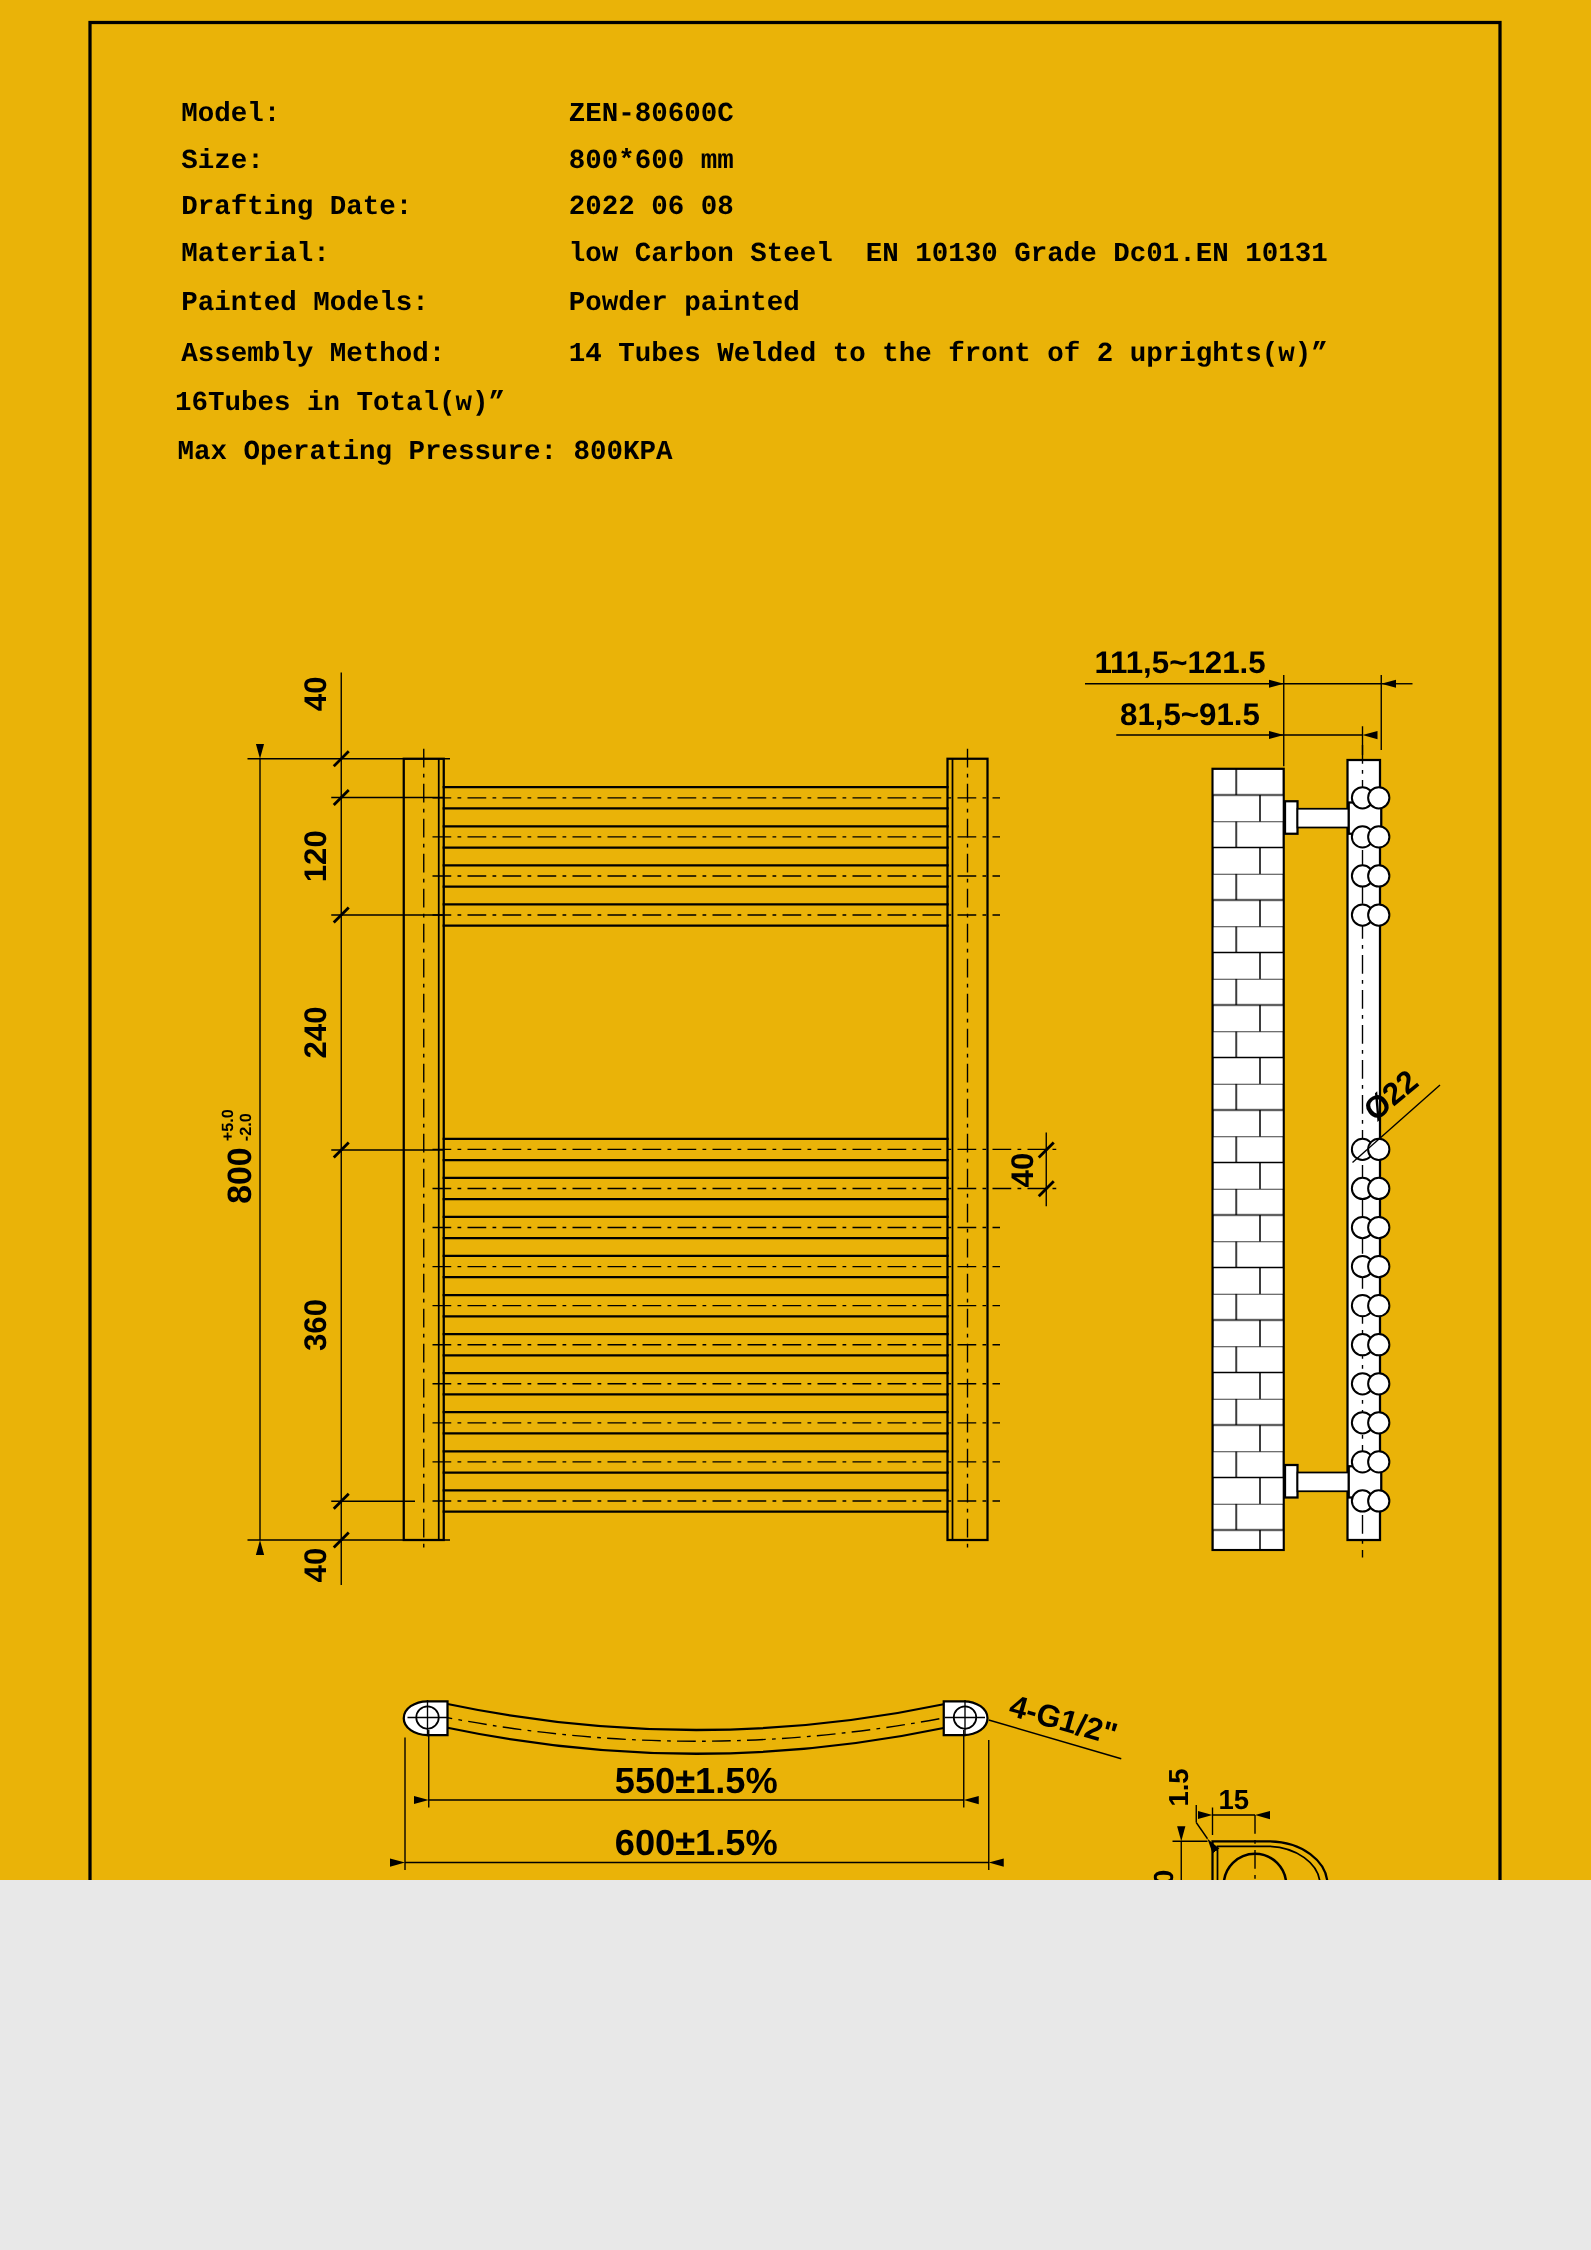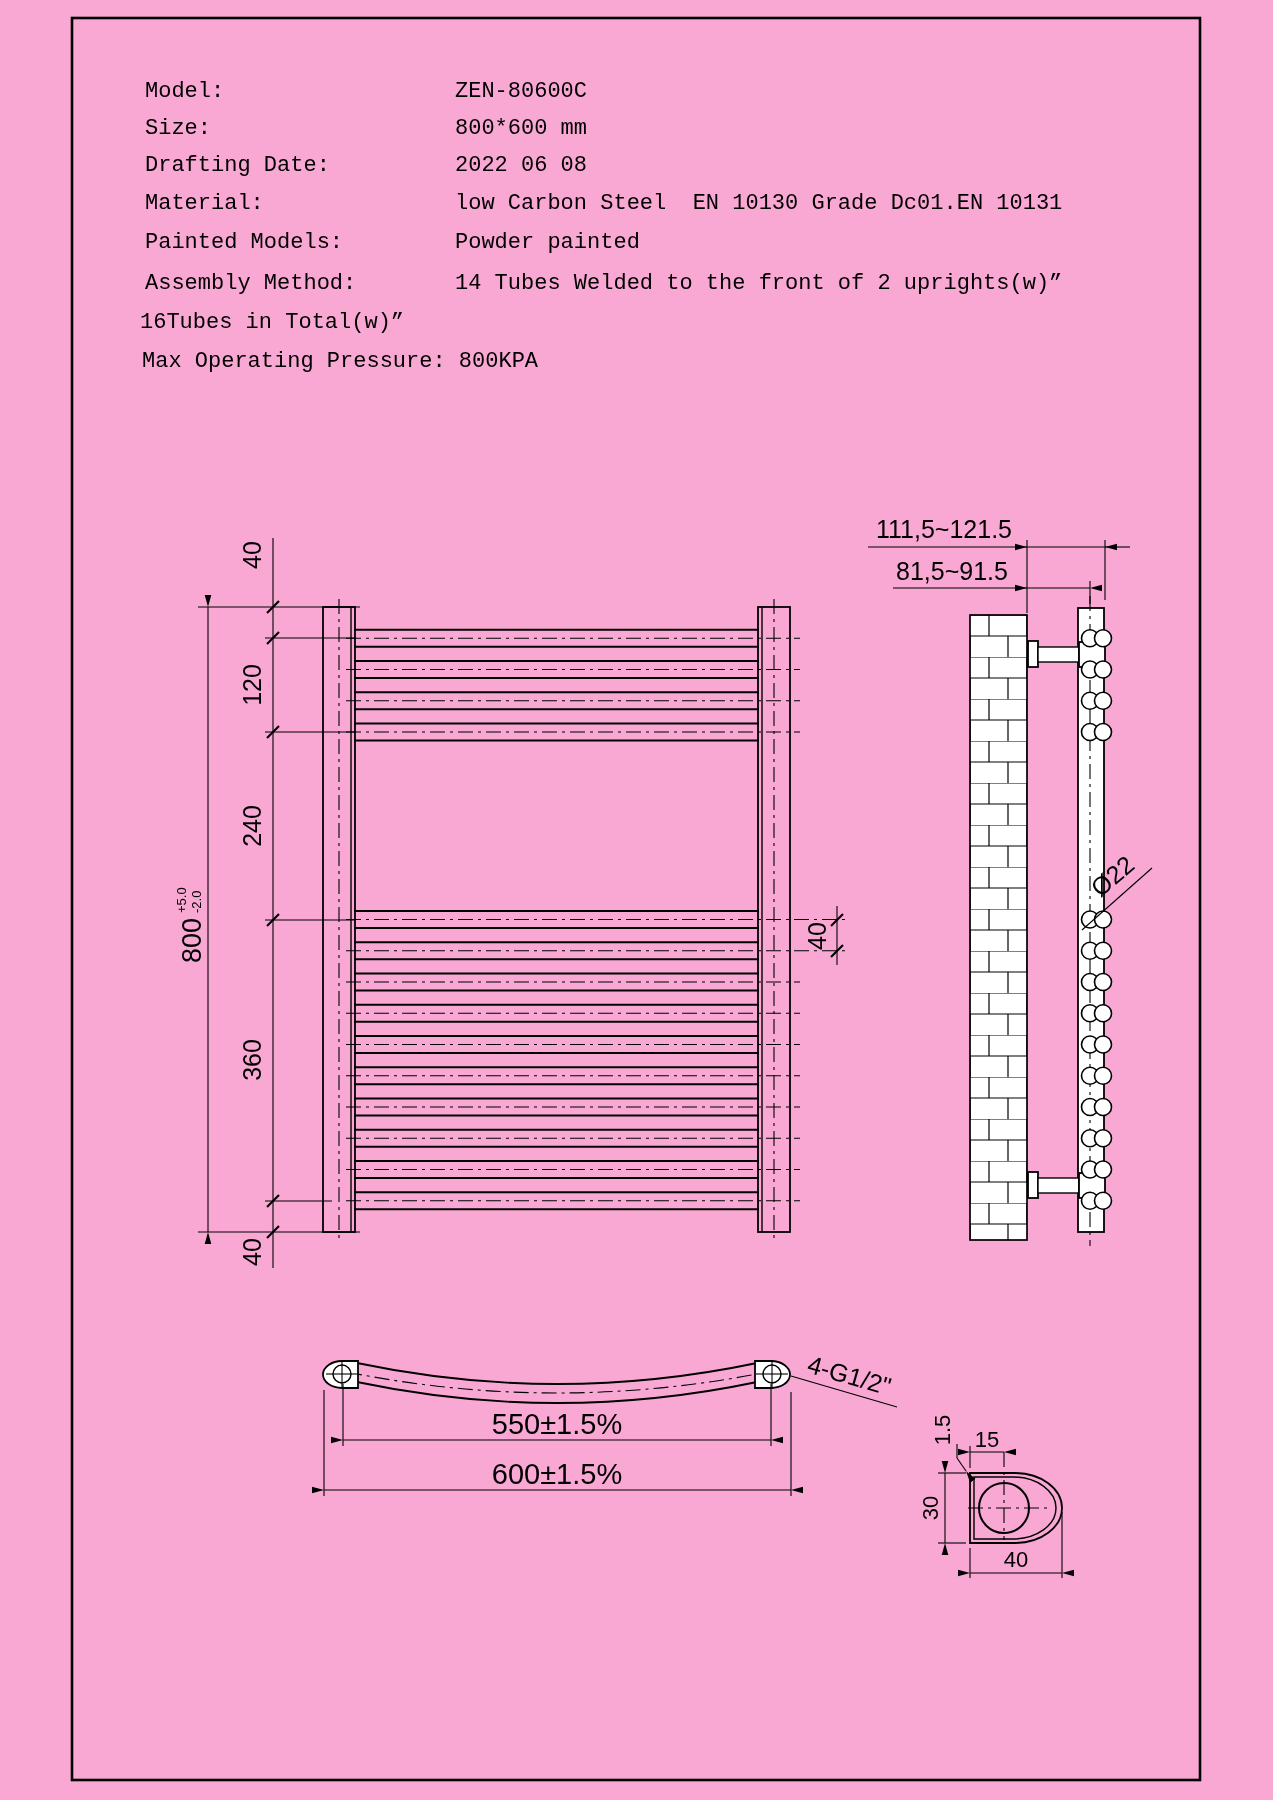--- a/index.html
+++ b/index.html
@@ -1,17 +1,17 @@
 <!DOCTYPE html>
 <html><head>
 <meta charset="utf-8">
 <style>
   html,body{margin:0;padding:0;background:#e8e8e8;}
-  .page{position:relative;width:1273px;height:1800px;background:#f9a8d4;margin:0 auto;
-        font-family:"Liberation Sans", sans-serif;}
+  .page{position:relative;width:1273px;height:1504px;background:#eab308;margin:0 auto;
+        font-family:"Liberation Sans", sans-serif;font-weight:bold;}
   svg{position:absolute;left:0;top:0;}
   .ln   {stroke:#000;stroke-width:1.8;fill:none;stroke-linecap:square;}
   .md   {stroke:#000;stroke-width:1.4;fill:none;}
   .dim  {stroke:#000;stroke-width:1.1;fill:none;}
   .cl   {stroke:#000;stroke-width:1.1;fill:none;stroke-dasharray:15 5 3 5;}
   .tick {stroke:#000;stroke-width:2.2;}
   .spec {font-family:"Liberation Mono", monospace;font-size:22px;fill:#000;white-space:pre;}
   .dtxt {font-family:"Liberation Sans", sans-serif;font-size:25px;fill:#000;}
   .dbig {font-family:"Liberation Sans", sans-serif;font-size:29px;fill:#000;}
   .dsml {font-family:"Liberation Sans", sans-serif;font-size:13px;fill:#000;}

